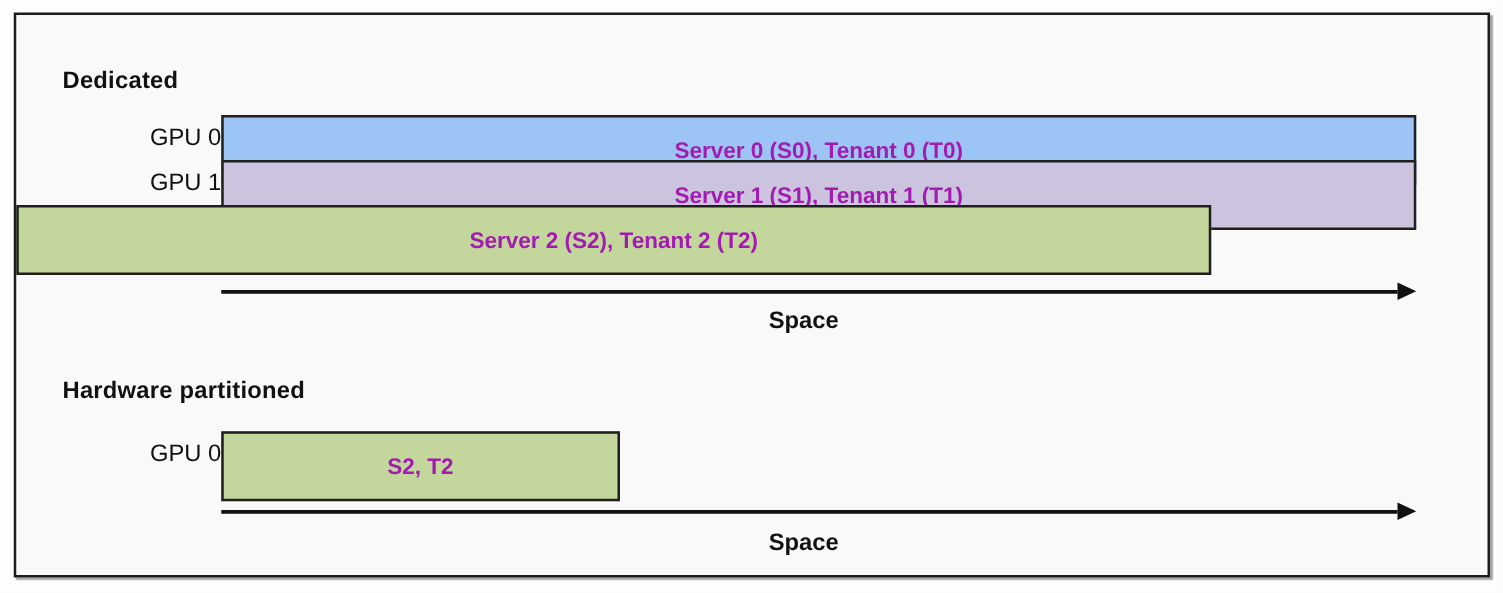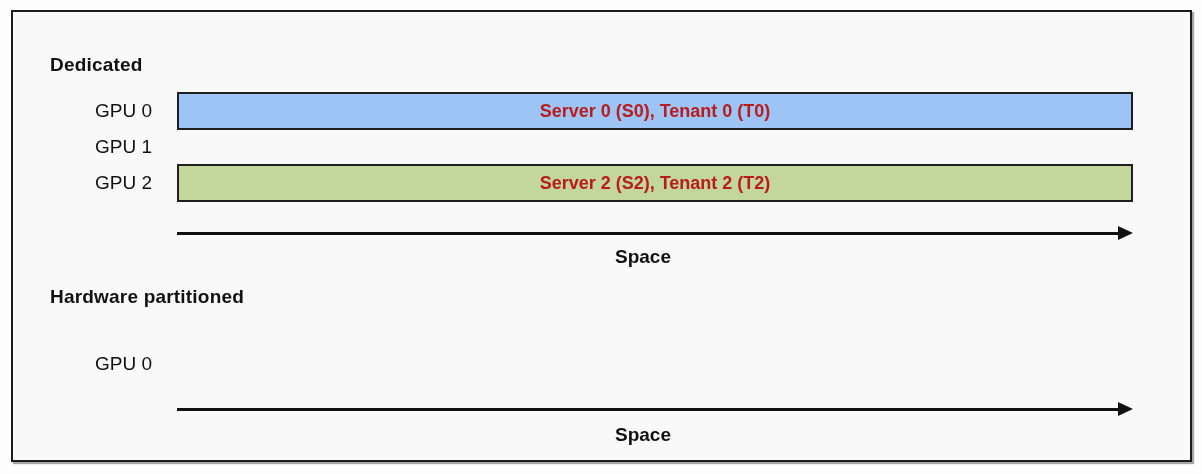--- a/index.html
+++ b/index.html
@@ -26,48 +26,47 @@
   }
   .section-title {
     position: absolute;
     left: 37px;
     font-weight: bold;
     font-size: 19px;
     letter-spacing: 0.2px;
     white-space: nowrap;
   }
   #title-0 { top: 42px; }
-  #title-1 { top: 274px; }
+  #title-1 { top: 290px; }
 
   .rows { position: absolute; left: 0; }
   #rows-0 { top: 80px; }
   #rows-1 { top: 333px; }
 
   .gpu-row { display: flex; height: 38px; }
   .gpu-row + .gpu-row { margin-top: -2px; }
   .gpu-label {
     width: 164px;
     box-sizing: border-box;
-    padding-right: 25px;
     text-align: right;
     font-size: 19px;
     line-height: 38px;
     white-space: nowrap;
   }
   .bar { display: flex; width: 956px; }
   .seg {
     box-sizing: border-box;
-    height: 38px;
+    height: 56px;
     border: 2px solid #1f1f1f;
     display: flex;
     align-items: center;
     justify-content: center;
     font-weight: bold;
     font-size: 18px;
-    color: #b91c1c;
+    color: #a21caf;
     white-space: nowrap;
     overflow: hidden;
   }
   .axis-line {
     position: absolute;
     left: 164px;
     width: 941px;
     height: 0;
     border-top: 3px solid #111;
   }
@@ -104,39 +103,42 @@
 
   <div class="rows" id="rows-0">
       <div class="gpu-row">
         <div class="gpu-label">GPU 0</div>
         <div class="bar">
           <div class="seg" style="background: rgb(156, 197, 246); border-color: rgb(31, 31, 31); width: 100%;">Server 0 (S0), Tenant 0 (T0)</div>
         </div>
       </div>
       <div class="gpu-row">
         <div class="gpu-label">GPU 1</div>
+        <div class="bar">
+          <div class="seg" style="background: rgb(204, 196, 222); border-color: rgb(31, 31, 31); width: 100%;">Server 1 (S1), Tenant 1 (T1)</div>
+        </div>
       </div>
       <div class="gpu-row">
-        <div class="gpu-label">GPU 2</div>
         <div class="bar">
           <div class="seg" style="background: rgb(195, 214, 155); border-color: rgb(31, 31, 31); width: 100%;">Server 2 (S2), Tenant 2 (T2)</div>
         </div>
       </div>
     </div>
 
   <div class="axis-line" id="axis-0"></div>
 
   <div class="axis-label" id="axis-label-0">Space</div>
 
   <div class="section-title" id="title-1">Hardware partitioned</div>
 
   <div class="rows" id="rows-1">
       <div class="gpu-row">
         <div class="gpu-label">GPU 0</div>
         <div class="bar">
+          <div class="seg" style="background: rgb(195, 214, 155); border-color: rgb(31, 31, 31); width: 33.34%;">S2, T2</div>
         </div>
       </div>
     </div>
 
   <div class="axis-line" id="axis-1"></div>
 
   <div class="axis-label" id="axis-label-1">Space</div>
 
 </div>
 

